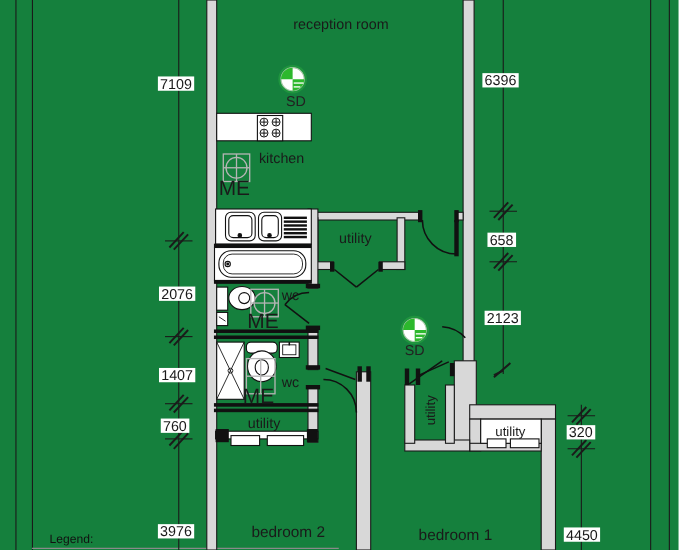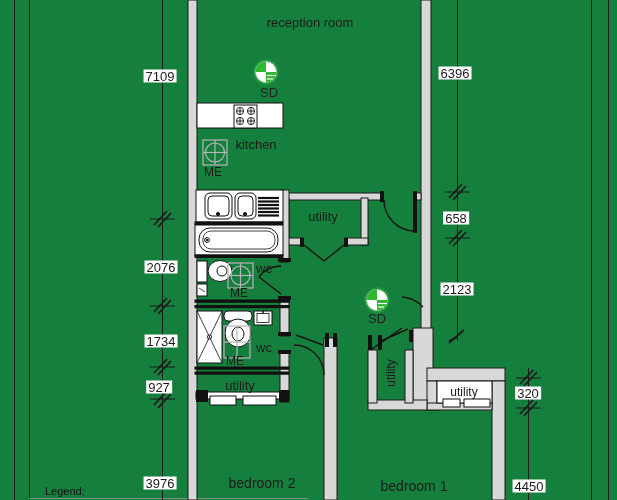--- a/index.html
+++ b/index.html
@@ -4,21 +4,21 @@
 <style>
   html,body{margin:0;padding:0;background:#fff;}
   #canvas{position:relative;width:617px;height:500px;background:#15803d;overflow:hidden;
           font-family:"Liberation Sans",sans-serif;}
   #plan-svg{position:absolute;left:0;top:0;}
   .lbl{position:absolute;transform:translate(-50%,-50%);font-size:13px;color:#1a1a1a;
        white-space:nowrap;line-height:1;z-index:5;}
   .dim{background:#fff;padding:0 2px;}
   .room{font-size:13px;}
   .big{font-size:14px;}
-  .me{font-size:12px;}
+  .me{font-size:19px;}
   .sd{font-size:13px;color:#222;}
   .rot{transform:translate(-50%,-50%) rotate(-90deg);font-size:12px;}
   .legend{transform:none;font-size:11px;color:#111;}
 </style>
 </head>
 <body>
 
 <div id="canvas">
 
 <svg id="plan-svg" width="617" height="500" viewBox="0 0 617 500">
@@ -263,25 +263,25 @@
 <div class="lbl sd" style="left:269px;top:92px">SD</div>
 <div class="lbl room" style="left:256px;top:144px">kitchen</div>
 <div class="lbl me" style="left:213px;top:172px">ME</div>
 <div class="lbl room" style="left:323px;top:216px">utility</div>
 <div class="lbl dim" style="left:456px;top:218px">658</div>
 <div class="lbl room" style="left:264px;top:268px">wc</div>
 <div class="lbl dim" style="left:161px;top:267px">2076</div>
 <div class="lbl me" style="left:239px;top:293px">ME</div>
 <div class="lbl dim" style="left:457px;top:289px">2123</div>
 <div class="lbl sd" style="left:377px;top:318px">SD</div>
-<div class="lbl dim" style="left:161px;top:341px">1734</div>
+<div class="lbl dim" style="left:161px;top:341px">1407</div>
 <div class="lbl room" style="left:264px;top:347px">wc</div>
 <div class="lbl me" style="left:235px;top:361px">ME</div>
 <div class="lbl rot" style="left:391px;top:373px">utility</div>
-<div class="lbl dim" style="left:159px;top:387px">927</div>
+<div class="lbl dim" style="left:159px;top:387px">760</div>
 <div class="lbl room" style="left:240px;top:385px">utility</div>
 <div class="lbl room" style="left:464px;top:392px;font-size:12px">utility</div>
 <div class="lbl dim" style="left:528px;top:393px">320</div>
 <div class="lbl dim" style="left:160px;top:483px">3976</div>
 <div class="lbl big" style="left:262px;top:483px">bedroom 2</div>
 <div class="lbl big" style="left:414px;top:486px">bedroom 1</div>
 <div class="lbl dim" style="left:529px;top:486px">4450</div>
 <div class="lbl legend" style="left:45px;top:486px">Legend:</div>
 
 </div>

